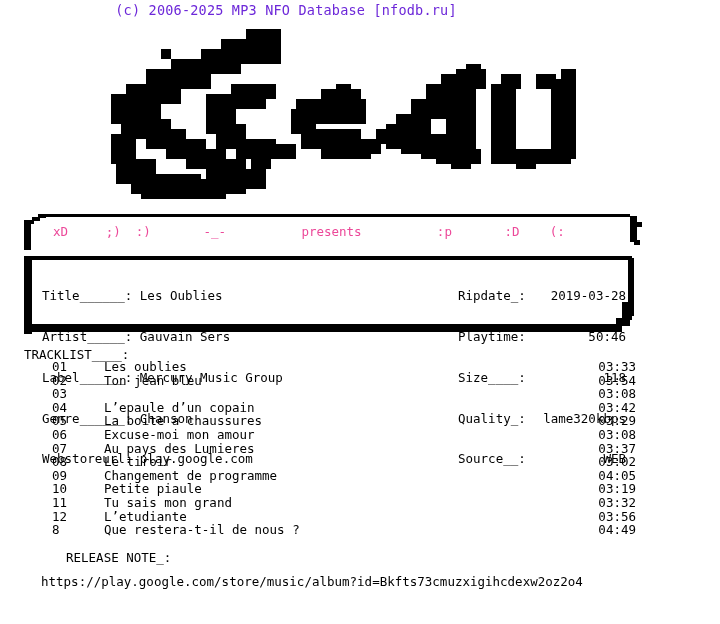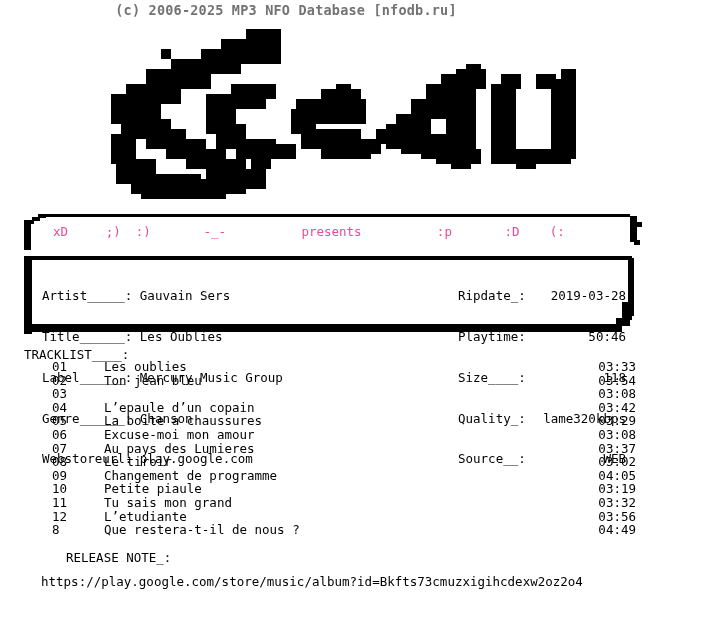--- a/index.html
+++ b/index.html
@@ -6,22 +6,22 @@
   body{
     width:720px;height:624px;overflow:hidden;
     font-family:"DejaVu Sans Mono","Liberation Mono",monospace;
     color:#000000;
   }
   #page{position:relative;width:720px;height:624px;}
 
   
   .hdr{
     position:absolute;top:0;left:0;width:572px;height:20px;
-    text-align:center;color:#737373;font-size:13.5px;line-height:20px;
-    font-weight:bold;letter-spacing:.2px;white-space:pre;
+    text-align:center;color:#6d28d9;font-size:13.5px;line-height:20px;
+    font-weight:normal;letter-spacing:.2px;white-space:pre;
   }
 
   
   #logo{position:absolute;left:96px;top:28px;width:500px;height:172px;}
   #logo svg{display:block;width:500px;height:172px;}
 
   
   .framebox{position:absolute;}
   .fb-fill{position:absolute;background:#000;}
 
@@ -157,22 +157,22 @@
     <div class="fb-fill" style="left:8px;top:0;width:600px;height:4px;"></div>
     <div class="fb-fill" style="left:0;top:0;width:8px;height:78px;"></div>
     <div class="fb-fill" style="left:604px;top:2px;width:6px;height:58px;"></div>
     <div class="fb-fill" style="left:598px;top:46px;width:8px;height:16px;"></div>
     <div class="fb-fill" style="left:8px;top:68px;width:590px;height:8px;"></div>
     <div class="fb-fill" style="left:592px;top:62px;width:14px;height:8px;"></div>
     <div class="fb-fill" style="left:598px;top:56px;width:10px;height:8px;"></div>
   </div>
 
   <div id="infoL">
+    <div><span>Title______:</span> <span>Les Oublies</span></div>
     <div><span>Artist_____:</span> <span>Gauvain Sers</span></div>
-    <div><span>Title______:</span> <span>Les Oublies</span></div>
     <div><span>Label______:</span> <span>Mercury Music Group</span></div>
     <div><span>Genre______:</span> <span>Chanson</span></div>
     <div><span>Webstoreurl:</span> <span>play.google.com</span></div>
   </div>
 
   <div id="infoR">
     <div class="row"><span class="lab">Ripdate_:</span><span class="val">2019-03-28</span></div>
     <div class="row"><span class="lab">Playtime:</span><span class="val">50:46</span></div>
     <div class="row"><span class="lab">Size____:</span><span class="val">118</span></div>
     <div class="row"><span class="lab">Quality_:</span><span class="val">lame320kbps</span></div>

